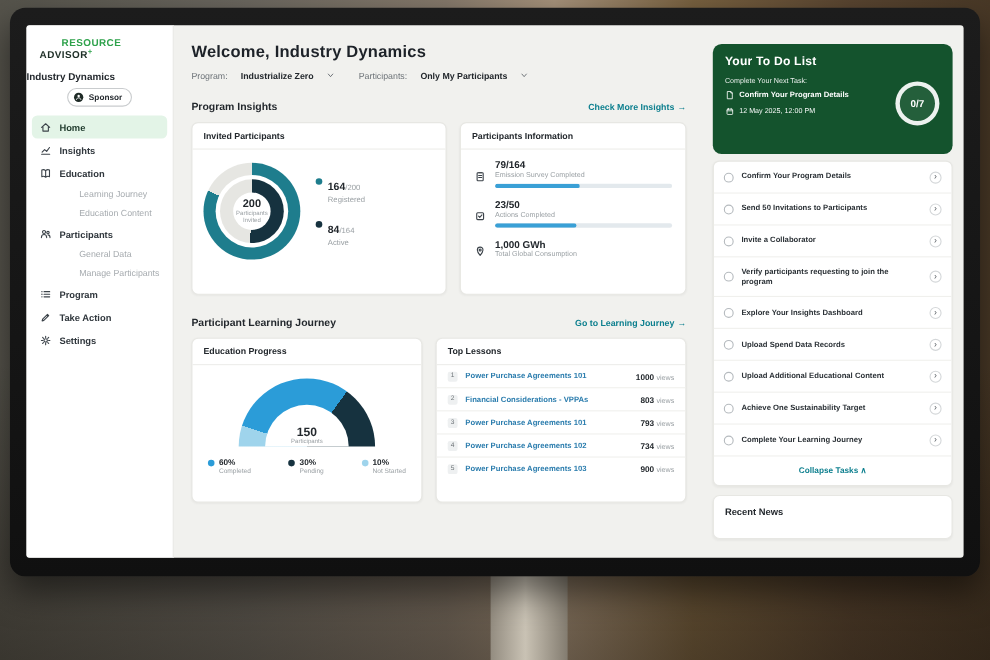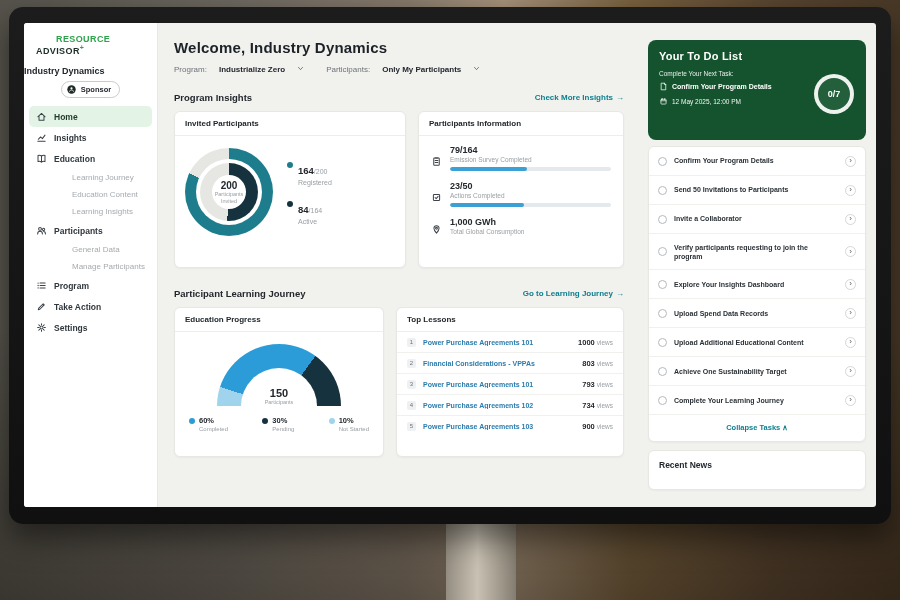--- a/index.html
+++ b/index.html
@@ -166,21 +166,20 @@
       <div class="nav-item">
         <span class="nico">
               <svg class="ic" viewBox="0 0 12 12">
                 <path d="M6 3.4 C4.8 2.3 3 2.4 2.2 2.8 V9.4 C3 9 4.8 9 6 10 C7.2 9 9 9 9.8 9.4 V2.8 C9 2.4 7.2 2.3 6 3.4 Z M6 3.4 V10"></path>
               </svg>
             </span>
         <span>Education</span>
       </div>
       <div class="nav-sub"><span>Learning Journey</span></div>
       <div class="nav-sub"><span>Education Content</span></div>
-      <div class="nav-sub"><span>Learning Insights</span></div>
       <div class="nav-item">
         <span class="nico">
               <svg class="ic" viewBox="0 0 12 12">
                 <circle cx="4.4" cy="4.3" r="1.5"></circle>
                 <circle cx="8.3" cy="4.8" r="1.2"></circle>
                 <path d="M1.8 9.8 C1.8 7.8 3 6.8 4.4 6.8 C5.8 6.8 7 7.8 7 9.8 M8.3 7.1 C9.5 7.1 10.3 8.2 10.3 9.8"></path>
               </svg>
             </span>
         <span>Participants</span>
       </div>

